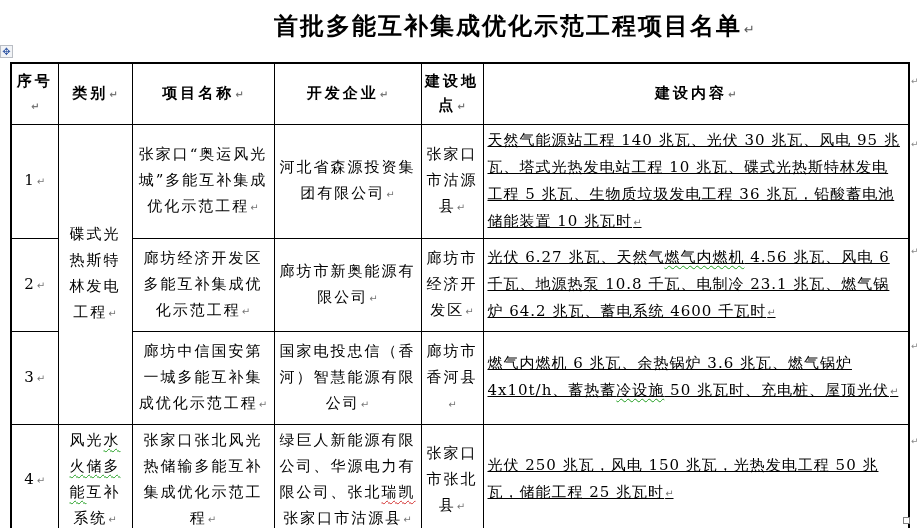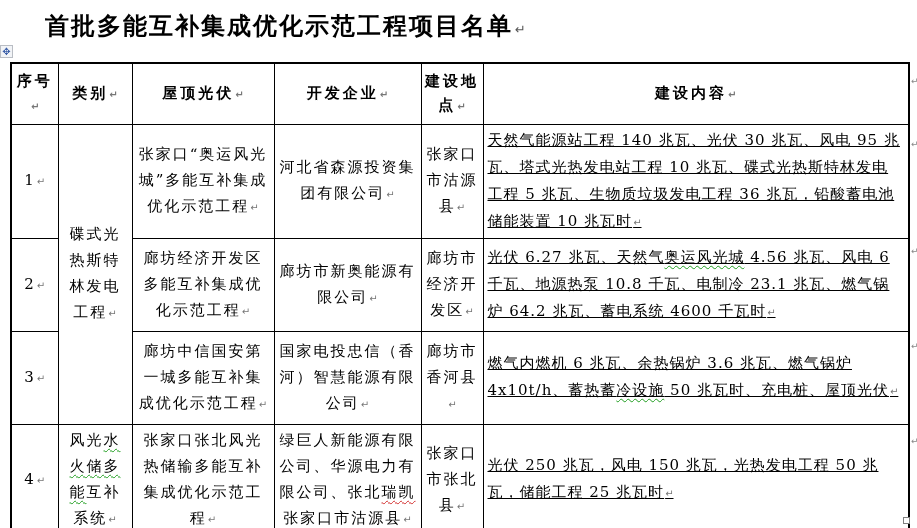--- a/index.html
+++ b/index.html
@@ -1,23 +1,23 @@
 <!DOCTYPE html>
 <html><head>
 <meta charset="utf-8">
 <style>
   html, body { margin:0; padding:0; background:#ffffff; }
   .page {
     position:relative; width:917px; height:528px; background:#fff;
     font-family:"DejaVu Serif","Liberation Serif",serif; color:#000; overflow:hidden;
   }
   .doc-title {
-    position:absolute; top:10px; left:0; width:755px; text-align:left;
+    position:absolute; top:10px; left:0; width:755px; text-align:right;
     font-family:"Liberation Sans","DejaVu Sans",sans-serif;
-    font-weight:bold; font-size:24px; letter-spacing:2px; white-space:nowrap;margin-left:45px;
+    font-weight:bold; font-size:24px; letter-spacing:2px; white-space:nowrap;
   }
   .pmark {
     font-family:"DejaVu Sans",sans-serif; font-weight:normal;
     font-size:13px; color:#555; margin-left:2px; letter-spacing:0;
   }
   .move-handle {
     position:absolute; left:0; top:45px; width:13px; height:13px;
     border:1px solid #b9bdc4; background:#f2f4f7; box-sizing:border-box;
     display:flex; align-items:center; justify-content:center;
   }
@@ -86,41 +86,41 @@
         <col style="width:142px">
       <col style="width:147px">
         <col style="width:62px">
         <col style="width:426px">
     </colgroup>
 
     <tbody>
         <tr class="h-head">
       <th><span>序号</span><span class="eom">↵</span></th>
       <th><span>类别</span><span class="eom">↵</span></th>
-      <th><span>屋顶光伏</span><span class="eom">↵</span></th>
+      <th><span>项目名称</span><span class="eom">↵</span></th>
       <th><span>开发企业</span><span class="eom">↵</span></th>
       <th><span>建设地点</span><span class="eom">↵</span></th>
       <th><span>建设内容</span><span class="eom">↵</span></th>
     </tr>
 
     <tr class="h-r1">
       <td class="center"><span>1</span><span class="eom">↵</span></td>
       <td class="center" rowspan="3"><span>碟式光热斯特林发电工程</span><span class="eom">↵</span></td>
       <td class="center"><span>张家口“奥运风光城”多能互补集成优化示范工程</span><span class="eom">↵</span></td>
       <td class="center"><span>河北省森源投资集团有限公司</span><span class="eom">↵</span></td>
       <td class="center"><span>张家口市沽源县</span><span class="eom">↵</span></td>
       <td class="content"><span>天然气能源站工程 140 兆瓦、光伏 30 兆瓦、风电 95 兆瓦、塔式光热发电站工程 10 兆瓦、碟式光热斯特林发电工程 5 兆瓦、生物质垃圾发电工程 36 兆瓦，铅酸蓄电池储能装置 10 兆瓦时</span><span class="eom">↵</span></td>
     </tr>
 
     <tr class="h-r2">
       <td class="center"><span>2</span><span class="eom">↵</span></td>
       <td class="center"><span>廊坊经济开发区多能互补集成优化示范工程</span><span class="eom">↵</span></td>
       <td class="center"><span>廊坊市新奥能源有限公司</span><span class="eom">↵</span></td>
       <td class="center"><span>廊坊市经济开发区</span><span class="eom">↵</span></td>
-      <td class="content"><span><span>光伏 6.27 兆瓦、天然气</span><span class="sq-green">奥运风光城</span><span> 4.56 兆瓦、风电 6 千瓦、地源热泵 10.8 千瓦、电制冷 23.1 兆瓦、燃气锅炉 64.2 兆瓦、蓄电系统 4600 千瓦时</span></span><span class="eom">↵</span></td>
+      <td class="content"><span><span>光伏 6.27 兆瓦、天然气</span><span class="sq-green">燃气内燃机</span><span> 4.56 兆瓦、风电 6 千瓦、地源热泵 10.8 千瓦、电制冷 23.1 兆瓦、燃气锅炉 64.2 兆瓦、蓄电系统 4600 千瓦时</span></span><span class="eom">↵</span></td>
     </tr>
 
     <tr class="h-r3">
       <td class="center"><span>3</span><span class="eom">↵</span></td>
       <td class="center"><span>廊坊中信国安第一城多能互补集成优化示范工程</span><span class="eom">↵</span></td>
       <td class="center"><span>国家电投忠信（香河）智慧能源有限公司</span><span class="eom">↵</span></td>
       <td class="center"><span>廊坊市香河县</span><span class="eom">↵</span></td>
       <td class="content"><span><span>燃气内燃机 6 兆瓦、余热锅炉 3.6 兆瓦、燃气锅炉 4x10t/h、蓄热蓄</span><span class="sq-green">冷设施</span><span> 50 兆瓦时、充电桩、屋顶光伏</span></span><span class="eom">↵</span></td>
     </tr>
 

